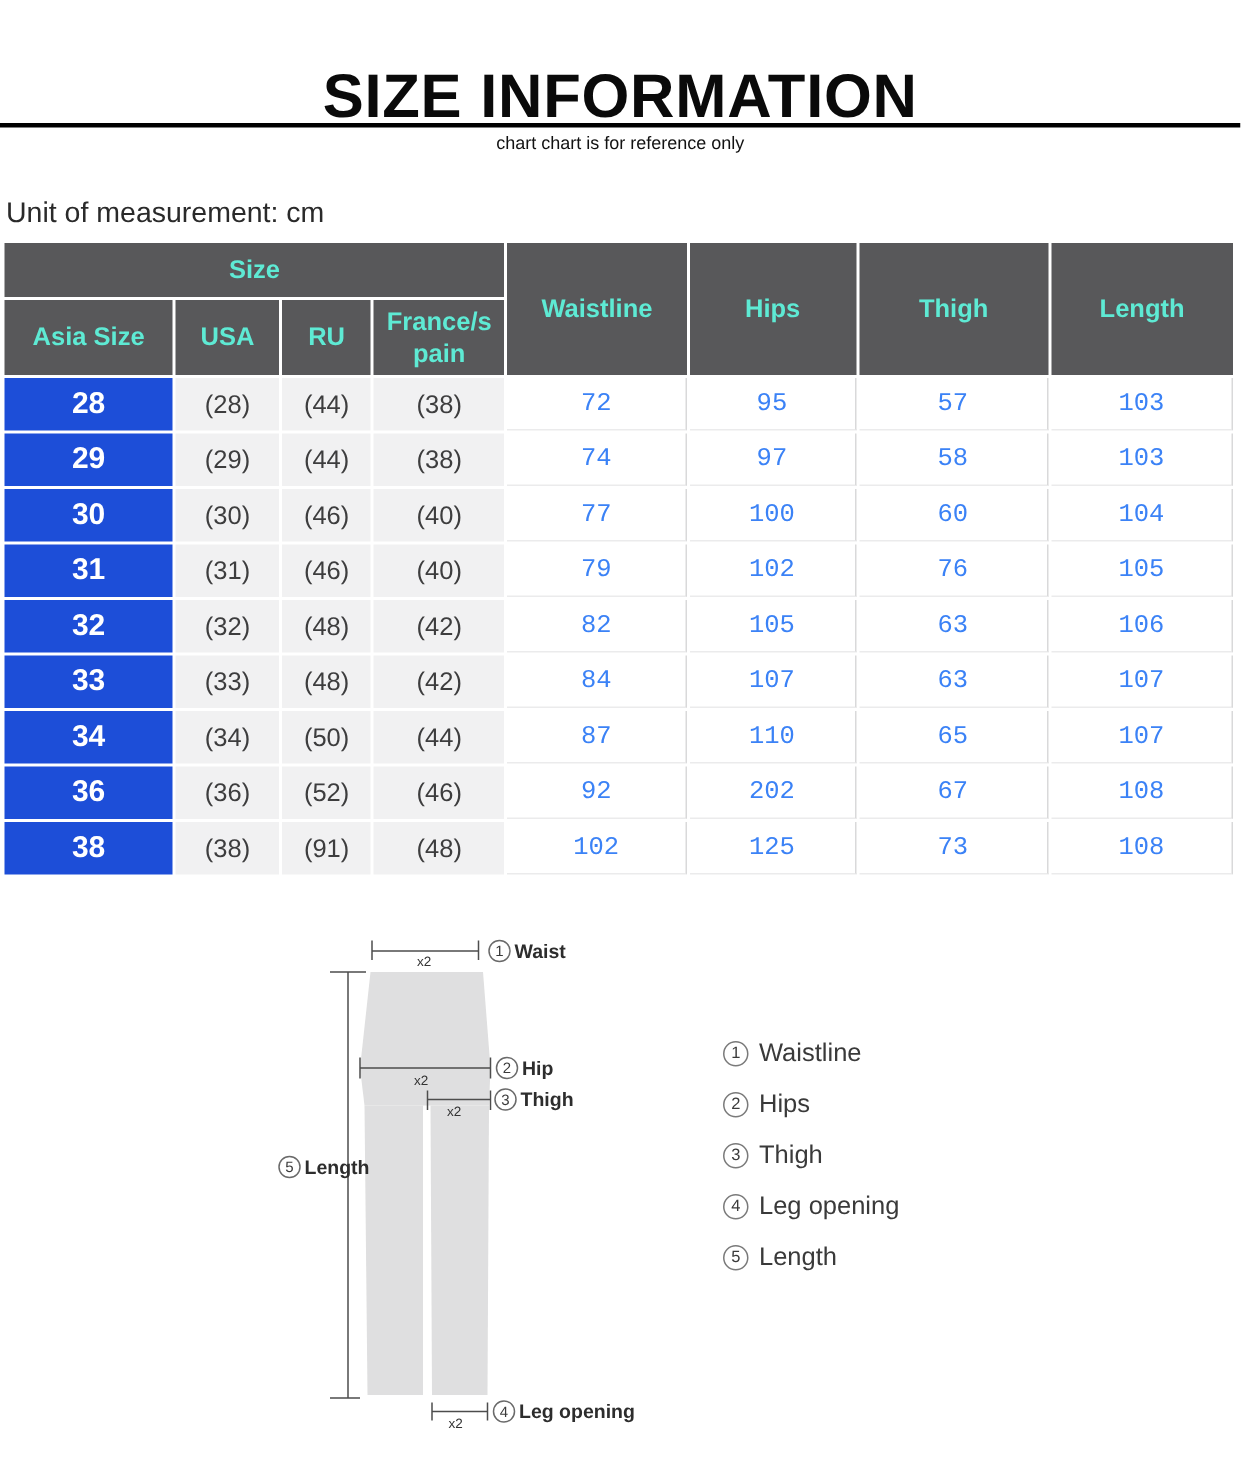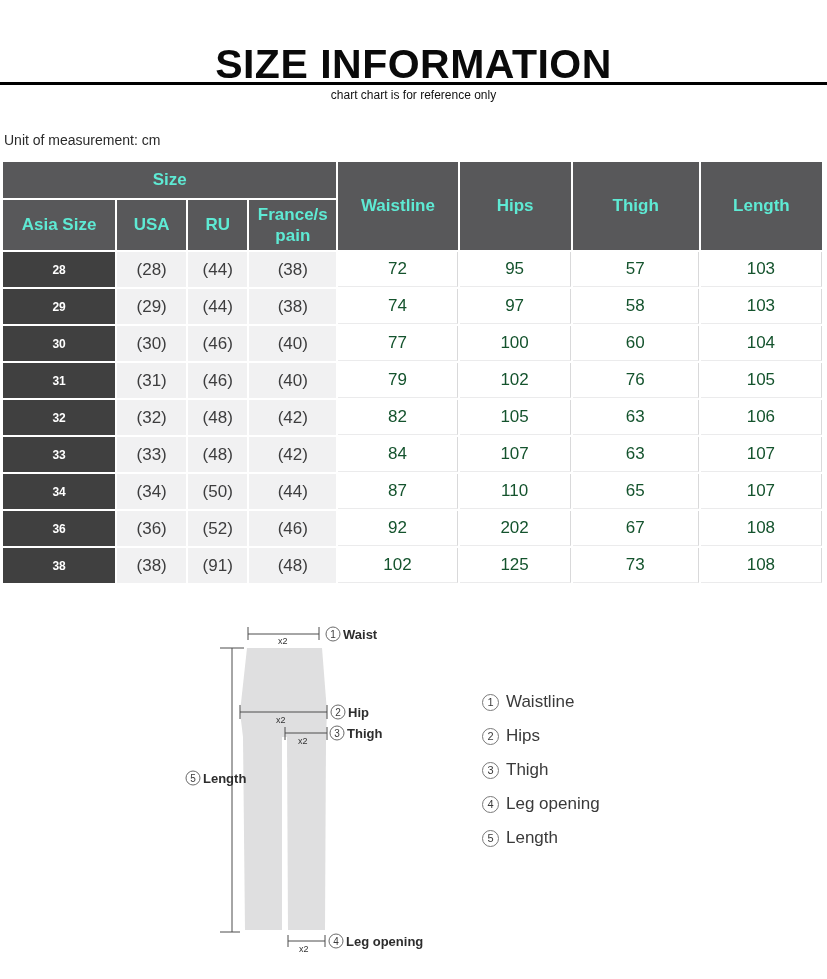--- a/index.html
+++ b/index.html
@@ -4,33 +4,33 @@
 <style>
   * { margin: 0; padding: 0; box-sizing: border-box; }
   body { background: #ffffff; font-family: "Liberation Sans", "DejaVu Sans", sans-serif; }
   .page { position: relative; width: 827px; height: 979px; background: #fff; overflow: hidden; }
 
   .title { position: absolute; top: 41px; left: 0; width: 100%; text-align: center;
            font-size: 41px; font-weight: bold; color: #0a0a0a; letter-spacing: 0.5px; }
   .rule  { position: absolute; top: 82px; left: 0; width: 100%; height: 3px; background: #000; }
   .subtitle { position: absolute; top: 88px; left: 0; width: 100%; text-align: center;
               font-size: 12px; color: #121212; }
-  .unit { position: absolute; top: 132px; left: 4px; font-size: 14px; color: #2a2a2a; }
+  .unit { position: absolute; top: 132px; left: 4px; font-size: 19px; color: #2a2a2a; }
 
   table.size-table { position: absolute; top: 160px; left: 1px; width: 823px;
                      border-collapse: separate; border-spacing: 2px; table-layout: fixed; }
   .size-table th, .size-table td { text-align: center; vertical-align: middle; padding: 0; }
   .size-table th.h { background: #58585a; color: #5eead4; font-weight: bold; font-size: 17px; }
   .size-table tr.hr1 th { height: 36px; }
   .size-table tr.hr2 th { height: 50px; line-height: 1.25; }
   .size-table td { height: 35px; font-size: 17px; }
-  td.c-size { background: #404040; color: #ffffff; font-weight: bold; font-size: 12px; }
+  td.c-size { background: #1d4ed8; color: #ffffff; font-weight: bold; font-size: 20px; }
   td.c-alt  { background: #f1f1f2; color: #3d3d3e; }
-  td.c-num  { background: #ffffff; color: #14532d;
-              border-right: 1px solid #d9d9da; border-bottom: 1px solid #ebebec; }
+  td.c-num  { background: #ffffff; color: #3b82f6;
+              border-right: 1px solid #d9d9da; border-bottom: 1px solid #ebebec; font-family: Liberation Mono, monospace; }
 
   .diagram { position: absolute; top: 610px; left: 170px; }
 
   .legend { position: absolute; top: 692px; left: 482px; }
   .legend-item { display: flex; align-items: center; margin-bottom: 14px; height: 20px;
                  font-size: 17px; color: #3a3a3a; }
   .circ { display: inline-flex; align-items: center; justify-content: center;
           width: 17px; height: 17px; border: 1px solid #7a7a7a; border-radius: 50%;
           font-size: 11px; color: #3a3a3a; margin-right: 7px; flex: 0 0 auto; }
 

